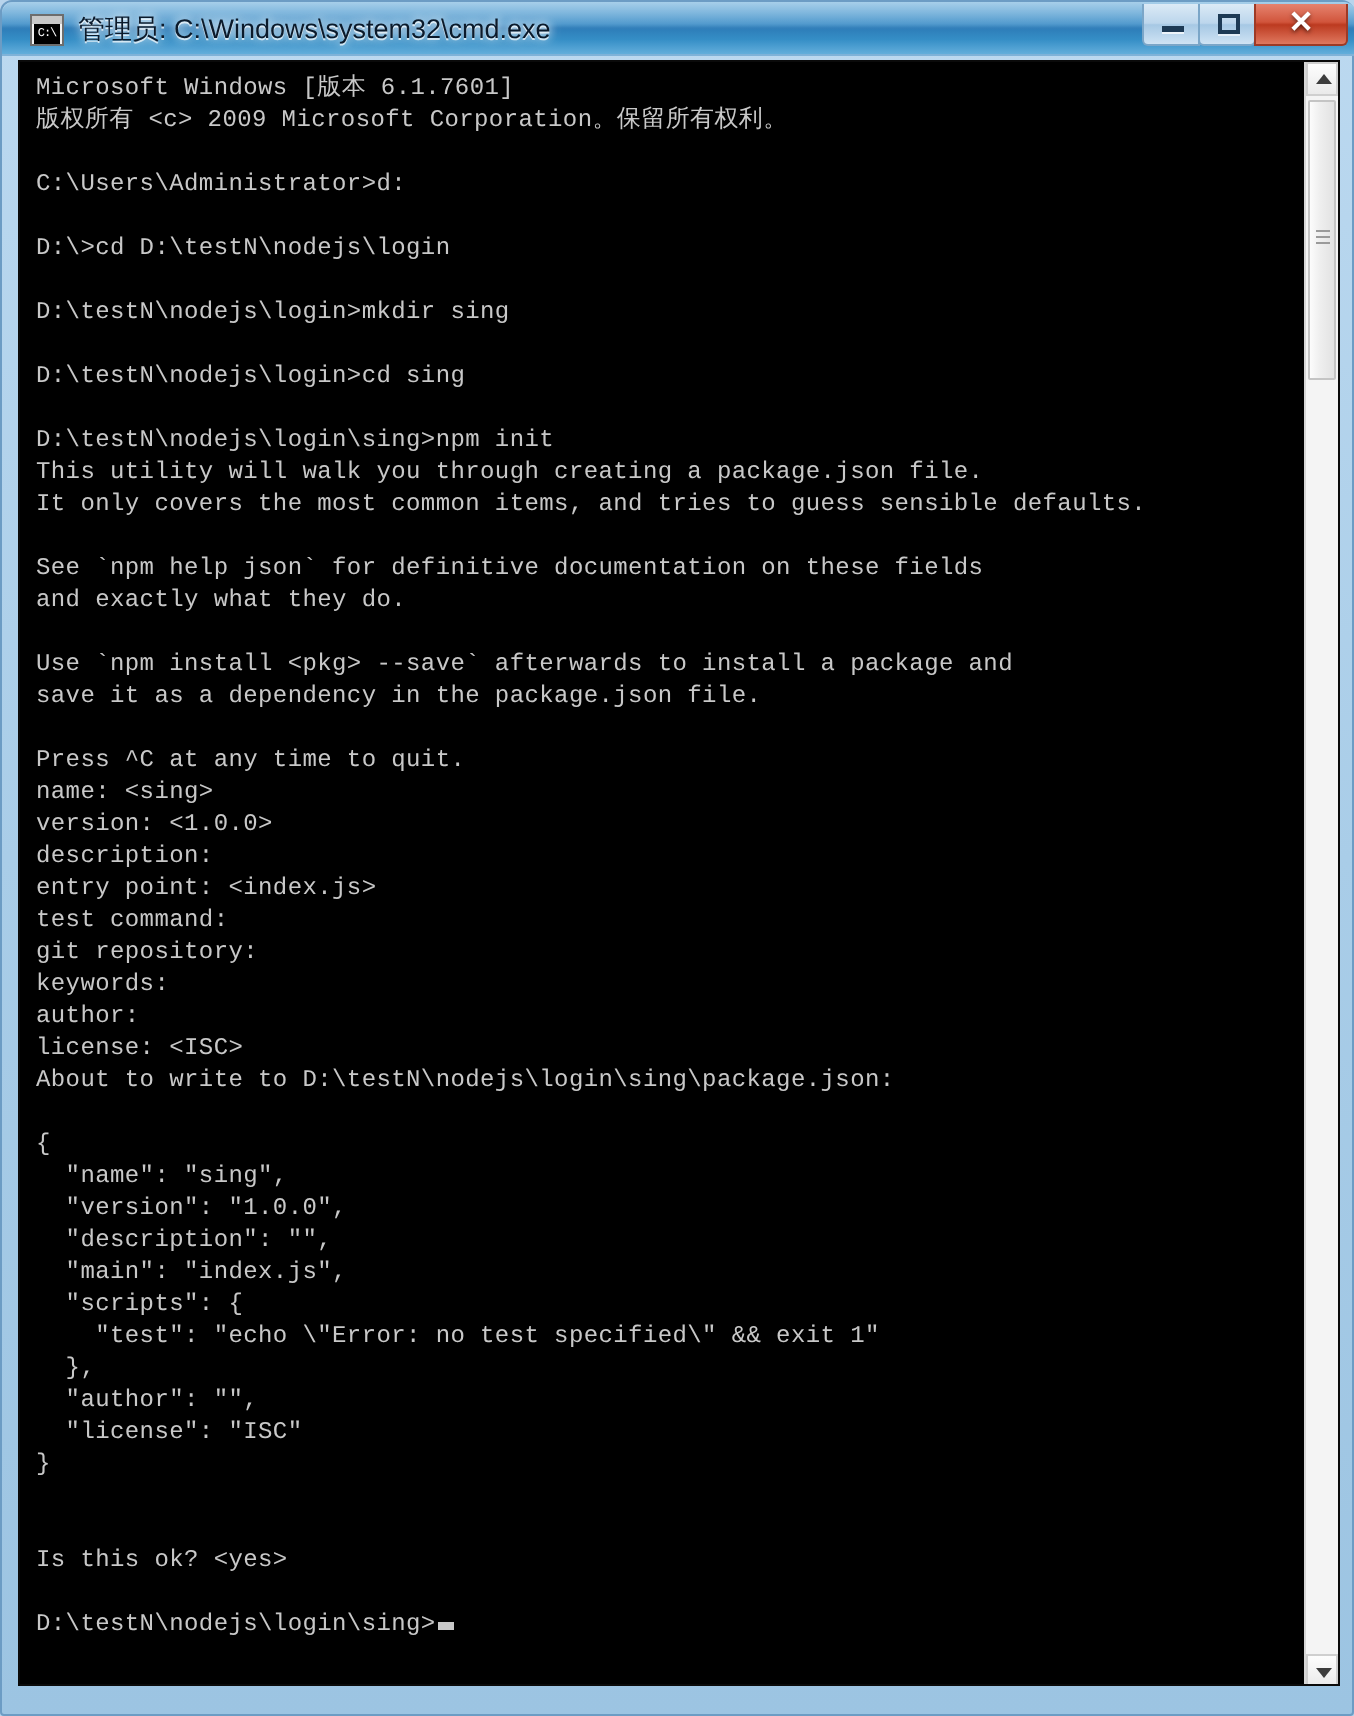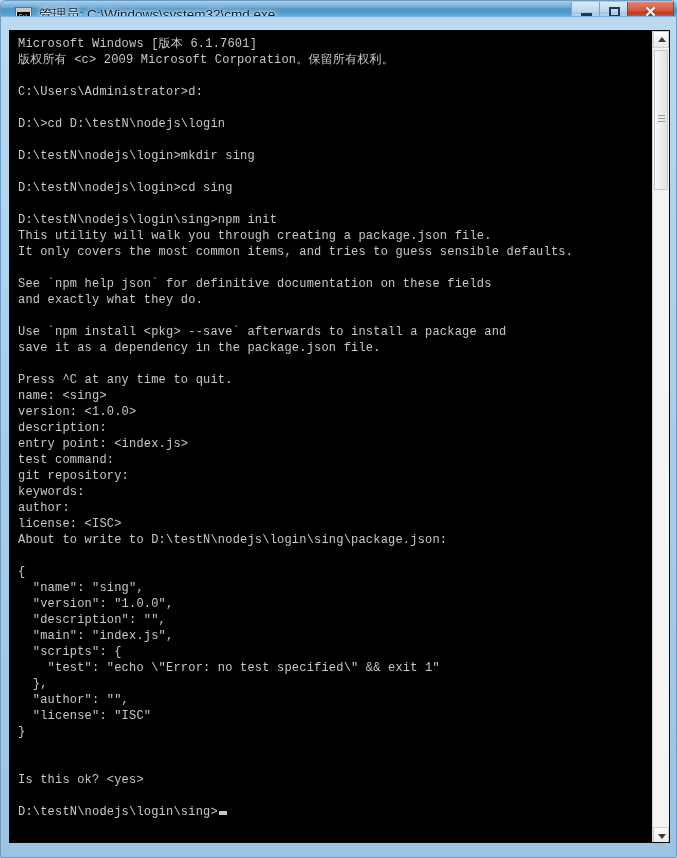--- a/index.html
+++ b/index.html
@@ -24,21 +24,21 @@
     background: linear-gradient(to bottom, #bcd9f0 0%, #a9cde8 50%, #9cc4e2 100%);
     border: 1px solid #6c9cc4;
     border-radius: 6px 6px 2px 2px;
   }
 
   
   #titlebar {
     position: absolute;
     left: 0; top: 0;
     width: 677px;
-    height: 16px;
+    height: 27px;
     box-sizing: border-box;
     background: linear-gradient(to bottom,
         #5ea7d8 0%, #3f8fc8 42%, #2d7cb8 50%, #358ec6 72%, #63aedb 100%);
     border-radius: 6px 6px 0 0;
     border-bottom: 1px solid #7fb2d8;
     overflow: hidden;
   }
   #titlebar-glow {
     position: absolute;
     left: 0; top: 0;

